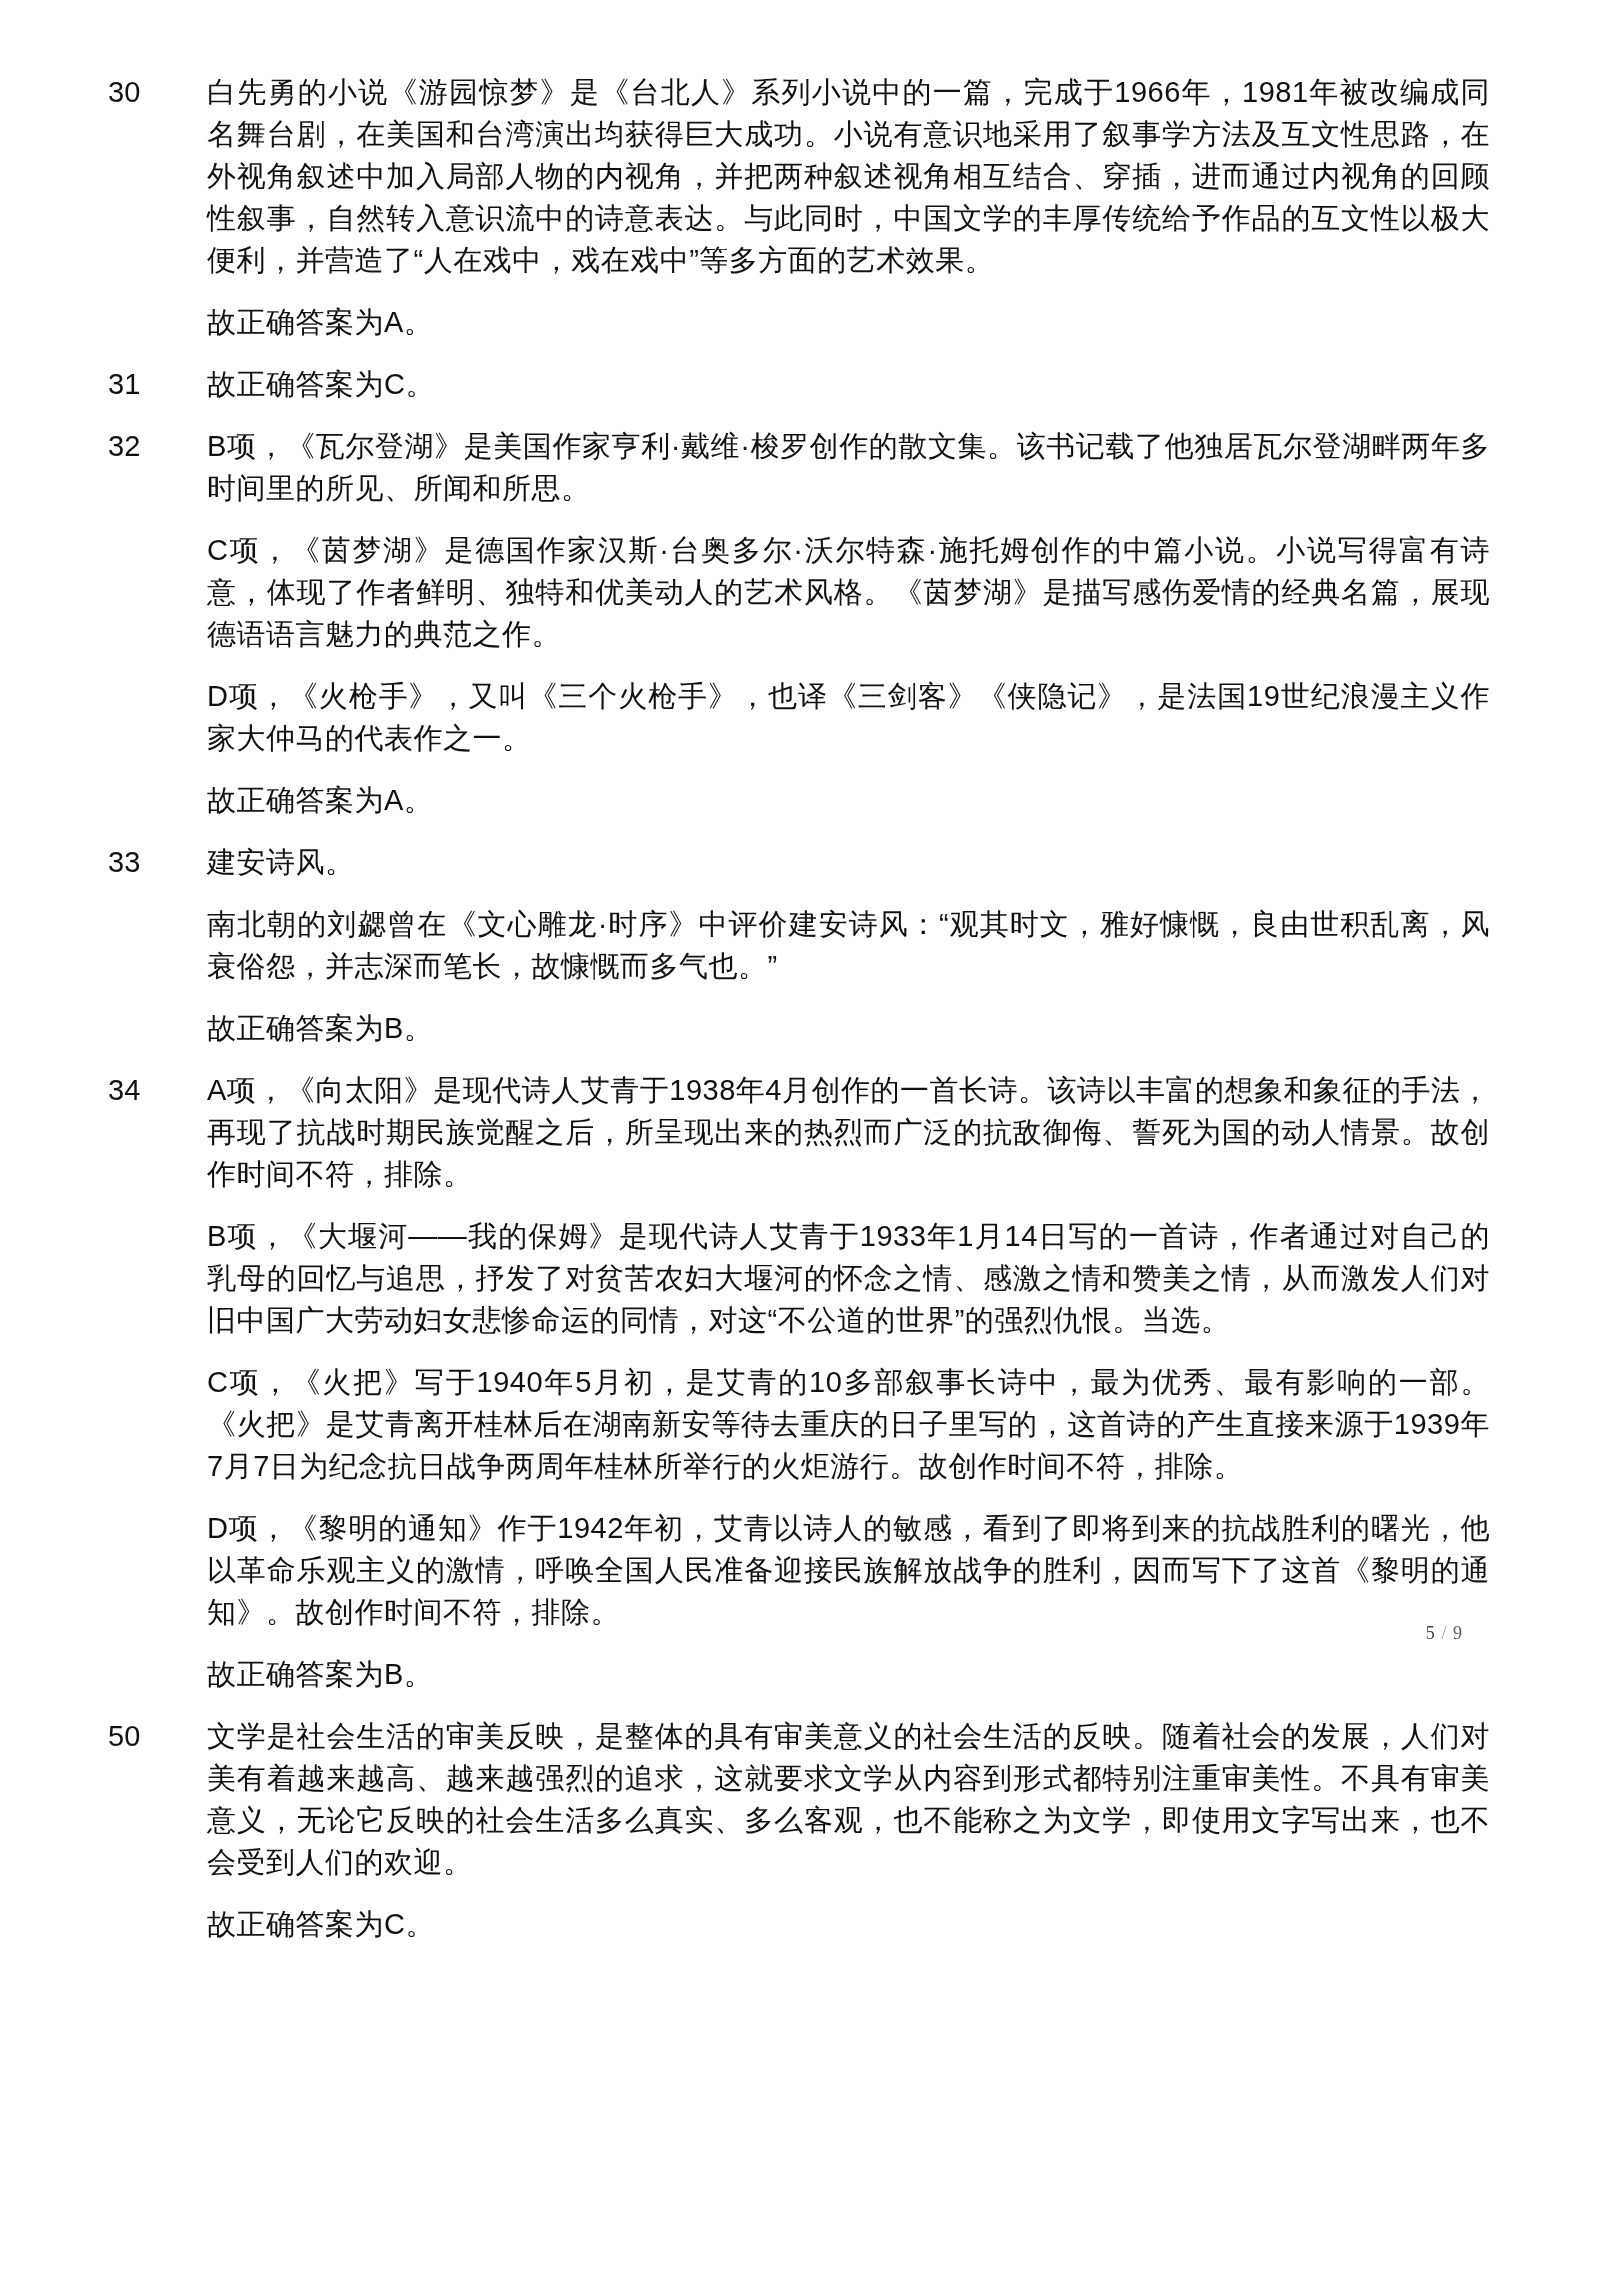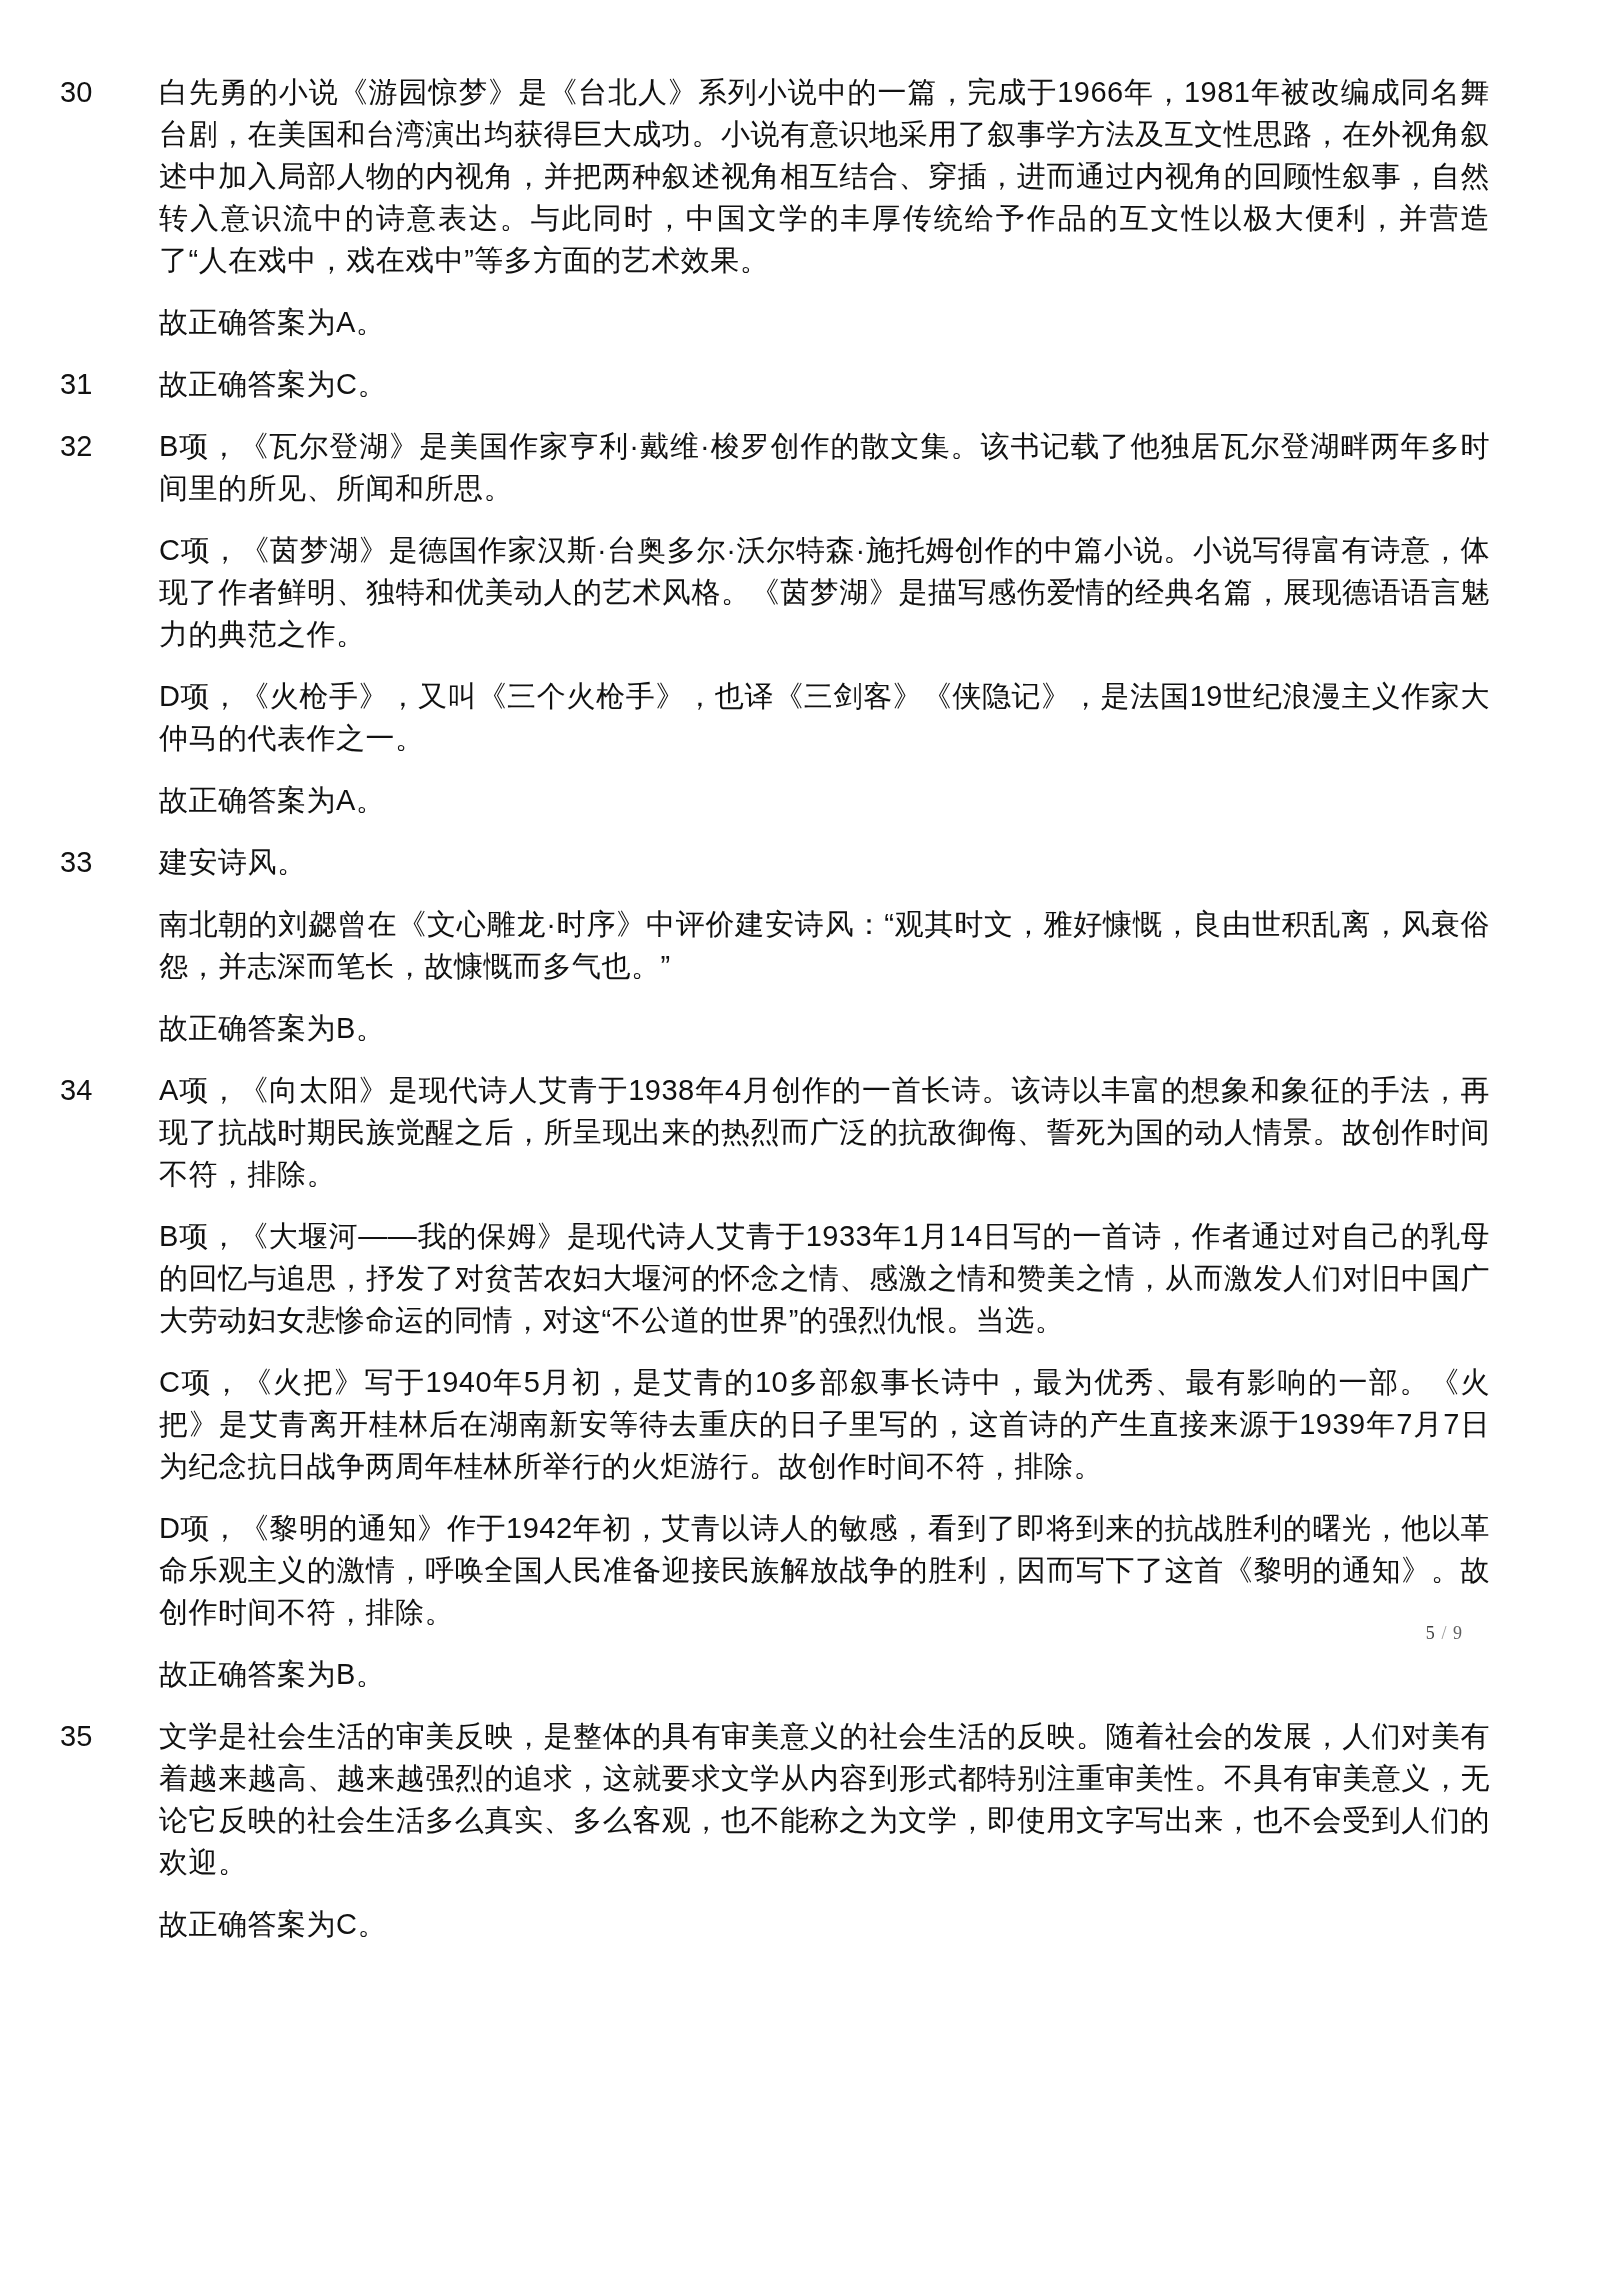--- a/index.html
+++ b/index.html
@@ -11,21 +11,21 @@
     width: 1622px;
     height: 2295px;
     position: relative;
     font-family: "Liberation Sans", "DejaVu Sans", sans-serif;
     color: #111111;
   }
   .page {
     box-sizing: border-box;
     width: 1622px;
     height: 1701px;
-    padding: 71px 132px 0 60px;
+    padding: 71px 132px 0 108px;
     position: relative;
   }
   .item {
     display: flex;
     align-items: flex-start;
   }
   .item-number {
     flex: none;
     width: 99px;
     font-size: 29px;
@@ -101,21 +101,21 @@
     <div class="item-body">
       <p>A项，《向太阳》是现代诗人艾青于1938年4月创作的一首长诗。该诗以丰富的想象和象征的手法，再现了抗战时期民族觉醒之后，所呈现出来的热烈而广泛的抗敌御侮、誓死为国的动人情景。故创作时间不符，排除。</p>
       <p>B项，《大堰河——我的保姆》是现代诗人艾青于1933年1月14日写的一首诗，作者通过对自己的乳母的回忆与追思，抒发了对贫苦农妇大堰河的怀念之情、感激之情和赞美之情，从而激发人们对旧中国广大劳动妇女悲惨命运的同情，对这“不公道的世界”的强烈仇恨。当选。</p>
       <p>C项，《火把》写于1940年5月初，是艾青的10多部叙事长诗中，最为优秀、最有影响的一部。《火把》是艾青离开桂林后在湖南新安等待去重庆的日子里写的，这首诗的产生直接来源于1939年7月7日为纪念抗日战争两周年桂林所举行的火炬游行。故创作时间不符，排除。</p>
       <p>D项，《黎明的通知》作于1942年初，艾青以诗人的敏感，看到了即将到来的抗战胜利的曙光，他以革命乐观主义的激情，呼唤全国人民准备迎接民族解放战争的胜利，因而写下了这首《黎明的通知》。故创作时间不符，排除。</p>
       <p>故正确答案为B。</p>
     </div>
   </section>
 
   <section class="item">
-    <div class="item-number">35</div>
+    <div class="item-number">50</div>
     <div class="item-body">
       <p>文学是社会生活的审美反映，是整体的具有审美意义的社会生活的反映。随着社会的发展，人们对美有着越来越高、越来越强烈的追求，这就要求文学从内容到形式都特别注重审美性。不具有审美意义，无论它反映的社会生活多么真实、多么客观，也不能称之为文学，即使用文字写出来，也不会受到人们的欢迎。</p>
       <p>故正确答案为C。</p>
     </div>
   </section>
 
   <div class="page-footer">
     <span class="cur">5</span><span class="sep">/</span><span class="tot">9</span>
   </div>
 

